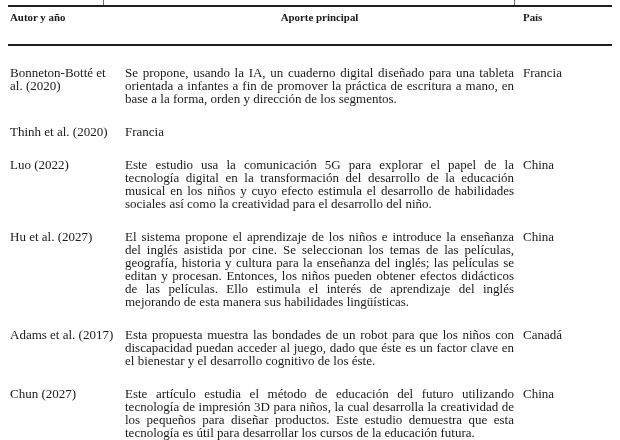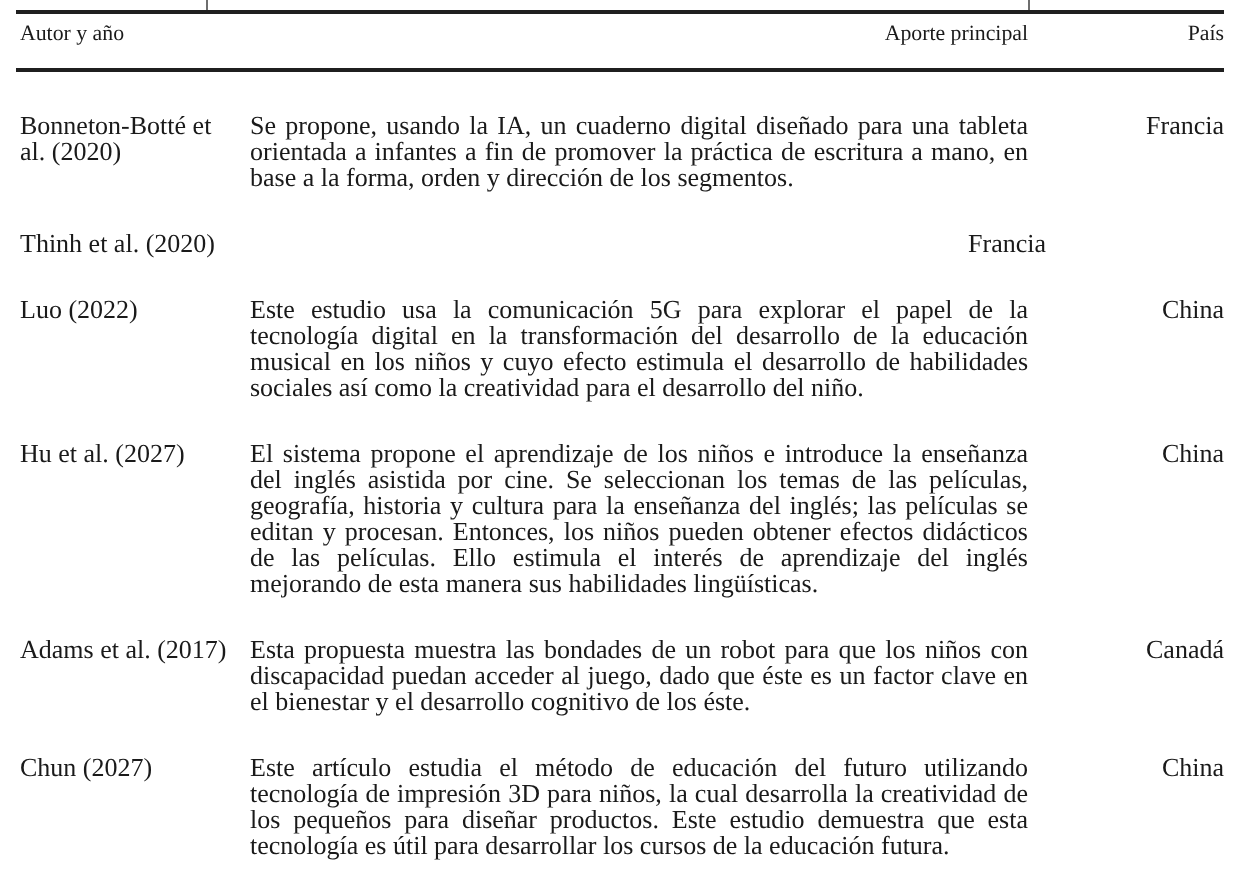--- a/index.html
+++ b/index.html
@@ -37,63 +37,63 @@
     border: 0;
     border-top: 2px solid #1f1f1f;
     margin: 0;
   }
   .grid-row {
     display: grid;
     grid-template-columns: 117px 398px 1fr;
     align-items: start;
   }
   .thead {
-    font-weight: normal;
+    font-weight: bold;
     font-size: 10.9px;
     line-height: 13px;
-    padding: 4px 0 10px 0;
+    padding: 4px 0 20px 0;
     border-bottom: 2px solid #1f1f1f;
   }
   .thead .c1 { padding-left: 2px; }
 
   .trow {
     margin-top: 20px;
     font-size: 13px;
     line-height: 13px;
   }
   .trow:first-of-type { margin-top: 15px; }
 
   .c1 {
     padding-left: 2px;
     padding-right: 10px;
   }
   .c2 {
     padding-right: 9px;
     text-align: justify;
     text-justify: inter-word;
   }
-  .c3 { white-space: nowrap; text-align: right; }
+  .c3 { white-space: nowrap; }
 
   .bottom-rule {
     margin-top: 11px;
   }
 </style>
 </head>
 <body>
 
 <div class="page">
 
   <div class="tick tick-left"></div>
   <div class="tick tick-right"></div>
 
   <div class="rule"></div>
 
   <div class="grid-row thead">
     <div class="c1">Autor y año</div>
-    <div class="c2" style="text-align:right">Aporte principal</div>
+    <div class="c2" style="text-align:center">Aporte principal</div>
     <div class="c3">País</div>
   </div>
 
   <div class="grid-row trow">
     <div class="c1">Bonneton-Botté et al. (2020)</div>
     <div class="c2">Se propone, usando la IA, un cuaderno digital diseñado para una tableta orientada a infantes a fin de promover la práctica de escritura a mano, en base a la forma, orden y dirección de los segmentos.</div>
     <div class="c3">Francia</div>
   </div>
 
   <div class="grid-row trow">

